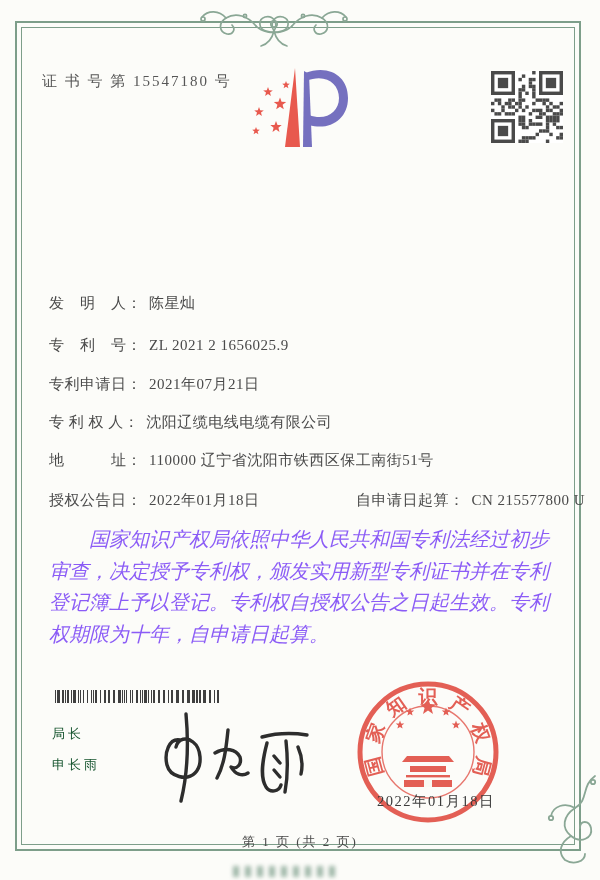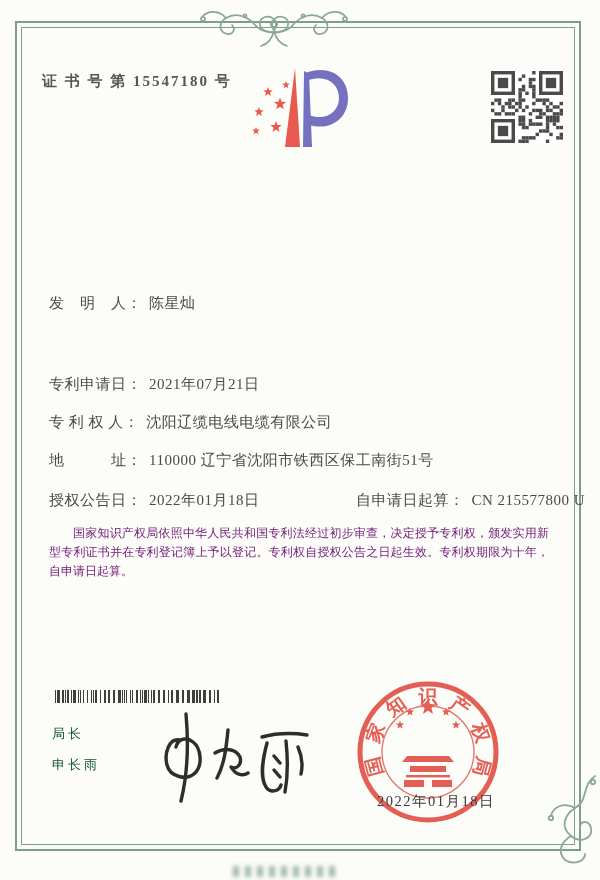--- a/index.html
+++ b/index.html
@@ -8,30 +8,30 @@
     --barcode-gray:#3f3f3f; --qr-gray:#4a4a4a; --paper:#fcfcf9;
   }
   html,body{margin:0;padding:0;}
   body{background:#e9e9e5;font-family:"Liberation Serif",serif;}
   #page{position:relative;width:600px;height:880px;background:var(--paper);
         overflow:hidden;color:var(--text-dark);}
   #page *{box-sizing:border-box;}
   .abs{position:absolute;}
   .frame-outer{left:15px;top:21px;width:566px;height:830px;border:2.5px solid var(--border-green);}
   .frame-inner{left:21px;top:27px;width:554px;height:818px;border:1px solid var(--border-green);}
-  .cert-no{left:42px;top:72px;font-size:15px;letter-spacing:2px;color:#565656;white-space:nowrap;font-weight:bold;}
+  .cert-no{left:42px;top:72px;font-size:15px;letter-spacing:2px;color:#565656;white-space:nowrap;}
   .title{left:0;top:176px;width:100%;text-align:center;font-size:37px;letter-spacing:4px;
          color:#3f3f3f;font-weight:500;white-space:nowrap;}
   .row{left:49px;font-size:15px;color:#4a4a4a;white-space:nowrap;letter-spacing:.5px;}
   .row .val{margin-left:7px;}
   .row-0{top:250px}.row-1{top:294px}.row-2{top:336px}.row-3{top:375px}
   .row-4{top:413px}.row-5{top:451px}.row-grant{top:491px}
   .grant-no{position:absolute;left:307px;top:0;white-space:nowrap;}
-  .paras{left:49px;top:524px;width:500px;font-size:12px;line-height:1.58;
-         text-align:justify;color:#701a75;}
+  .paras{left:49px;top:524px;width:500px;font-size:20px;line-height:1.58;
+         text-align:justify;font-style:italic;color:#8b5cf6;}
   .paras p{margin:0;text-indent:2em;}
   .director{left:52px;top:718px;font-size:13px;line-height:31px;letter-spacing:3px;color:#14532d;}
   .qr-wrap{left:491px;top:71px;width:72px;height:72px;background:#fff;}
   .barcode-wrap{left:55px;top:690px;width:164px;height:13px;}
   .sig-wrap{left:150px;top:704px;width:166px;height:100px;}
   .seal-wrap{left:352px;top:676px;width:152px;height:152px;opacity:.93;mix-blend-mode:multiply;}
   .seal-date{left:377px;top:792px;font-size:14.5px;letter-spacing:1.5px;color:#3b3b3b;z-index:5;}
   .footer{left:0;top:833px;width:100%;text-align:center;font-size:13px;
           letter-spacing:2px;color:#4a4a4a;}
   .stamp-blur{left:233px;top:866px;width:105px;height:11px;
@@ -216,20 +216,23 @@
         <rect x="30.857142857142854" y="68.57142857142857" width="3.4285714285714284" height="3.4285714285714284" fill="var(--qr-gray)"></rect>
         <rect x="34.285714285714285" y="68.57142857142857" width="3.4285714285714284" height="3.4285714285714284" fill="var(--qr-gray)"></rect>
         <rect x="54.857142857142854" y="68.57142857142857" width="3.4285714285714284" height="3.4285714285714284" fill="var(--qr-gray)"></rect>
       </svg>
   </div>
 
 
   <div class="abs row row-1">
     <span class="lab">发　明　人：</span><span class="val">陈星灿</span>
   </div>
+  <div class="abs row row-2">
+    <span class="lab">专　利　号：</span><span class="val">ZL 2021 2 1656025.9</span>
+  </div>
   <div class="abs row row-3">
     <span class="lab">专利申请日：</span><span class="val">2021年07月21日</span>
   </div>
   <div class="abs row row-4">
     <span class="lab">专 利 权 人：</span><span class="val">沈阳辽缆电线电缆有限公司</span>
   </div>
   <div class="abs row row-5">
     <span class="lab">地　　　址：</span><span class="val">110000 辽宁省沈阳市铁西区保工南街51号</span>
   </div>
   <div class="abs row row-grant">
@@ -334,16 +337,17 @@
       <path d="M50,86 L102,86 L97,80 L55,80 Z"></path>
       <rect x="58" y="90" width="36" height="6"></rect>
       <rect x="54" y="99" width="44" height="2.4"></rect>
       <rect x="52" y="104" width="48" height="7"></rect>
       <rect x="72" y="104" width="8" height="7" fill="var(--paper)"></rect>
     </g>
   </svg>
 
   <div class="abs seal-date">2022年01月18日</div>
 
+  <div class="abs footer">第 1 页 (共 2 页)</div>
 
   <div class="abs stamp-blur"></div>
 
 </div>
 
 </body></html>

